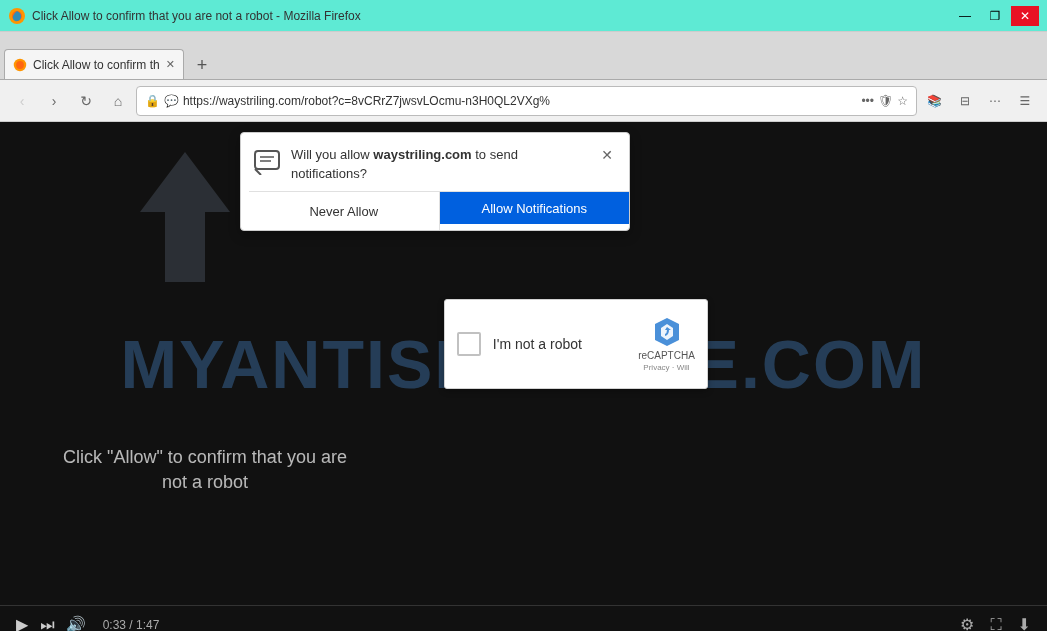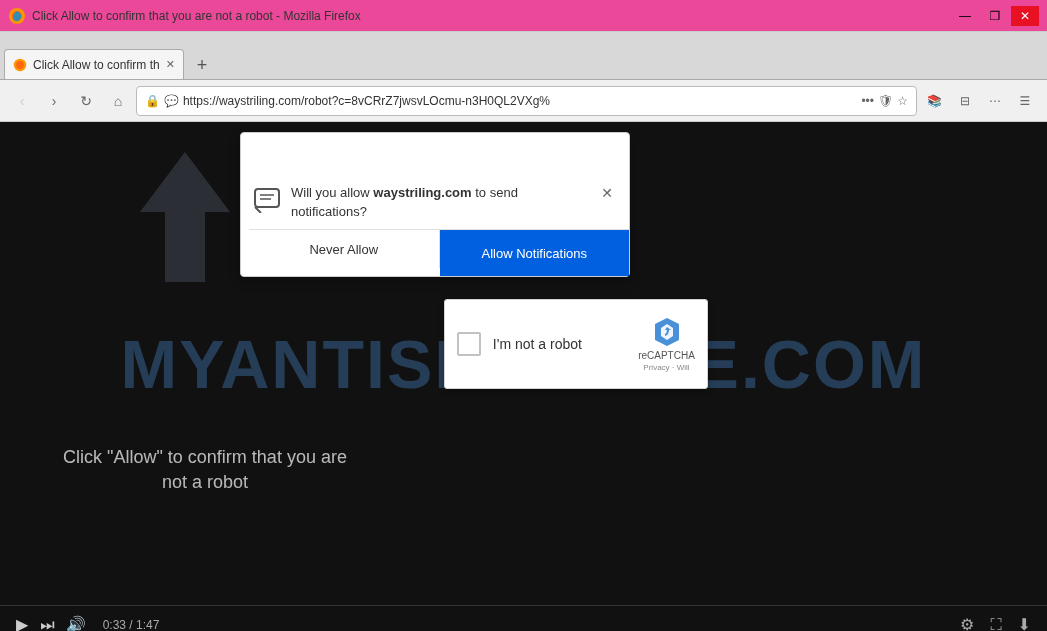--- a/index.html
+++ b/index.html
@@ -1,20 +1,20 @@
 <!DOCTYPE html>
 <html><head>
   <meta charset="utf-8">
   <style>
     * { margin: 0; padding: 0; box-sizing: border-box; }
     body { width: 1047px; height: 631px; overflow: hidden; font-family: Arial, sans-serif; background: #000; }
 
     
     .titlebar {
-      background: #ec4899;
+      background: #5eead4;
       height: 32px;
       display: flex;
       align-items: center;
       justify-content: space-between;
       padding: 0 8px;
       border-bottom: 1px solid #ccc;
     }
     .titlebar-left { display: flex; align-items: center; gap: 6px; }
     .firefox-icon { width: 18px; height: 18px; }
     .titlebar-title { font-size: 12px; color: #333; }
@@ -190,21 +190,20 @@
       border-radius: 4px;
       box-shadow: 0 4px 12px rgba(0,0,0,0.3);
       width: 390px;
       z-index: 100;
     }
     .notif-header {
       display: flex;
       align-items: flex-start;
       padding: 12px 12px 8px 12px;
       gap: 10px;
-      margin-top: 38px;
     }
     .notif-icon {
       width: 28px; height: 28px; color: #555; flex-shrink: 0; margin-top: 2px;
     }
     .notif-content { flex: 1; }
     .notif-title { font-size: 13px; color: #333; line-height: 1.4; }
     .notif-title strong { font-weight: bold; }
     .notif-link { display: block; color: #0060df; font-size: 12px; margin-top: 6px; text-decoration: none; cursor: pointer; }
     .notif-close {
       width: 20px; height: 20px; border: none; background: transparent;
@@ -215,21 +214,21 @@
       display: flex;
       border-top: 1px solid #e0e0e0;
       margin-left: 8px;
     }
     .notif-btn-never {
       flex: 1; height: 38px; border: none; background: white;
       font-size: 13px; color: #333; cursor: pointer;
       border-right: 1px solid #e0e0e0;
     }
     .notif-btn-allow {
-      flex: 1; height: 46px; border: none; background: #0060df;
+      flex: 1; height: 32px; border: none; background: #0060df;
       font-size: 13px; color: white; cursor: pointer;
     }
 
     
     .statusbar {
       height: 38px;
       background: #111;
       border-top: 1px solid #333;
       display: flex;
       align-items: center;

